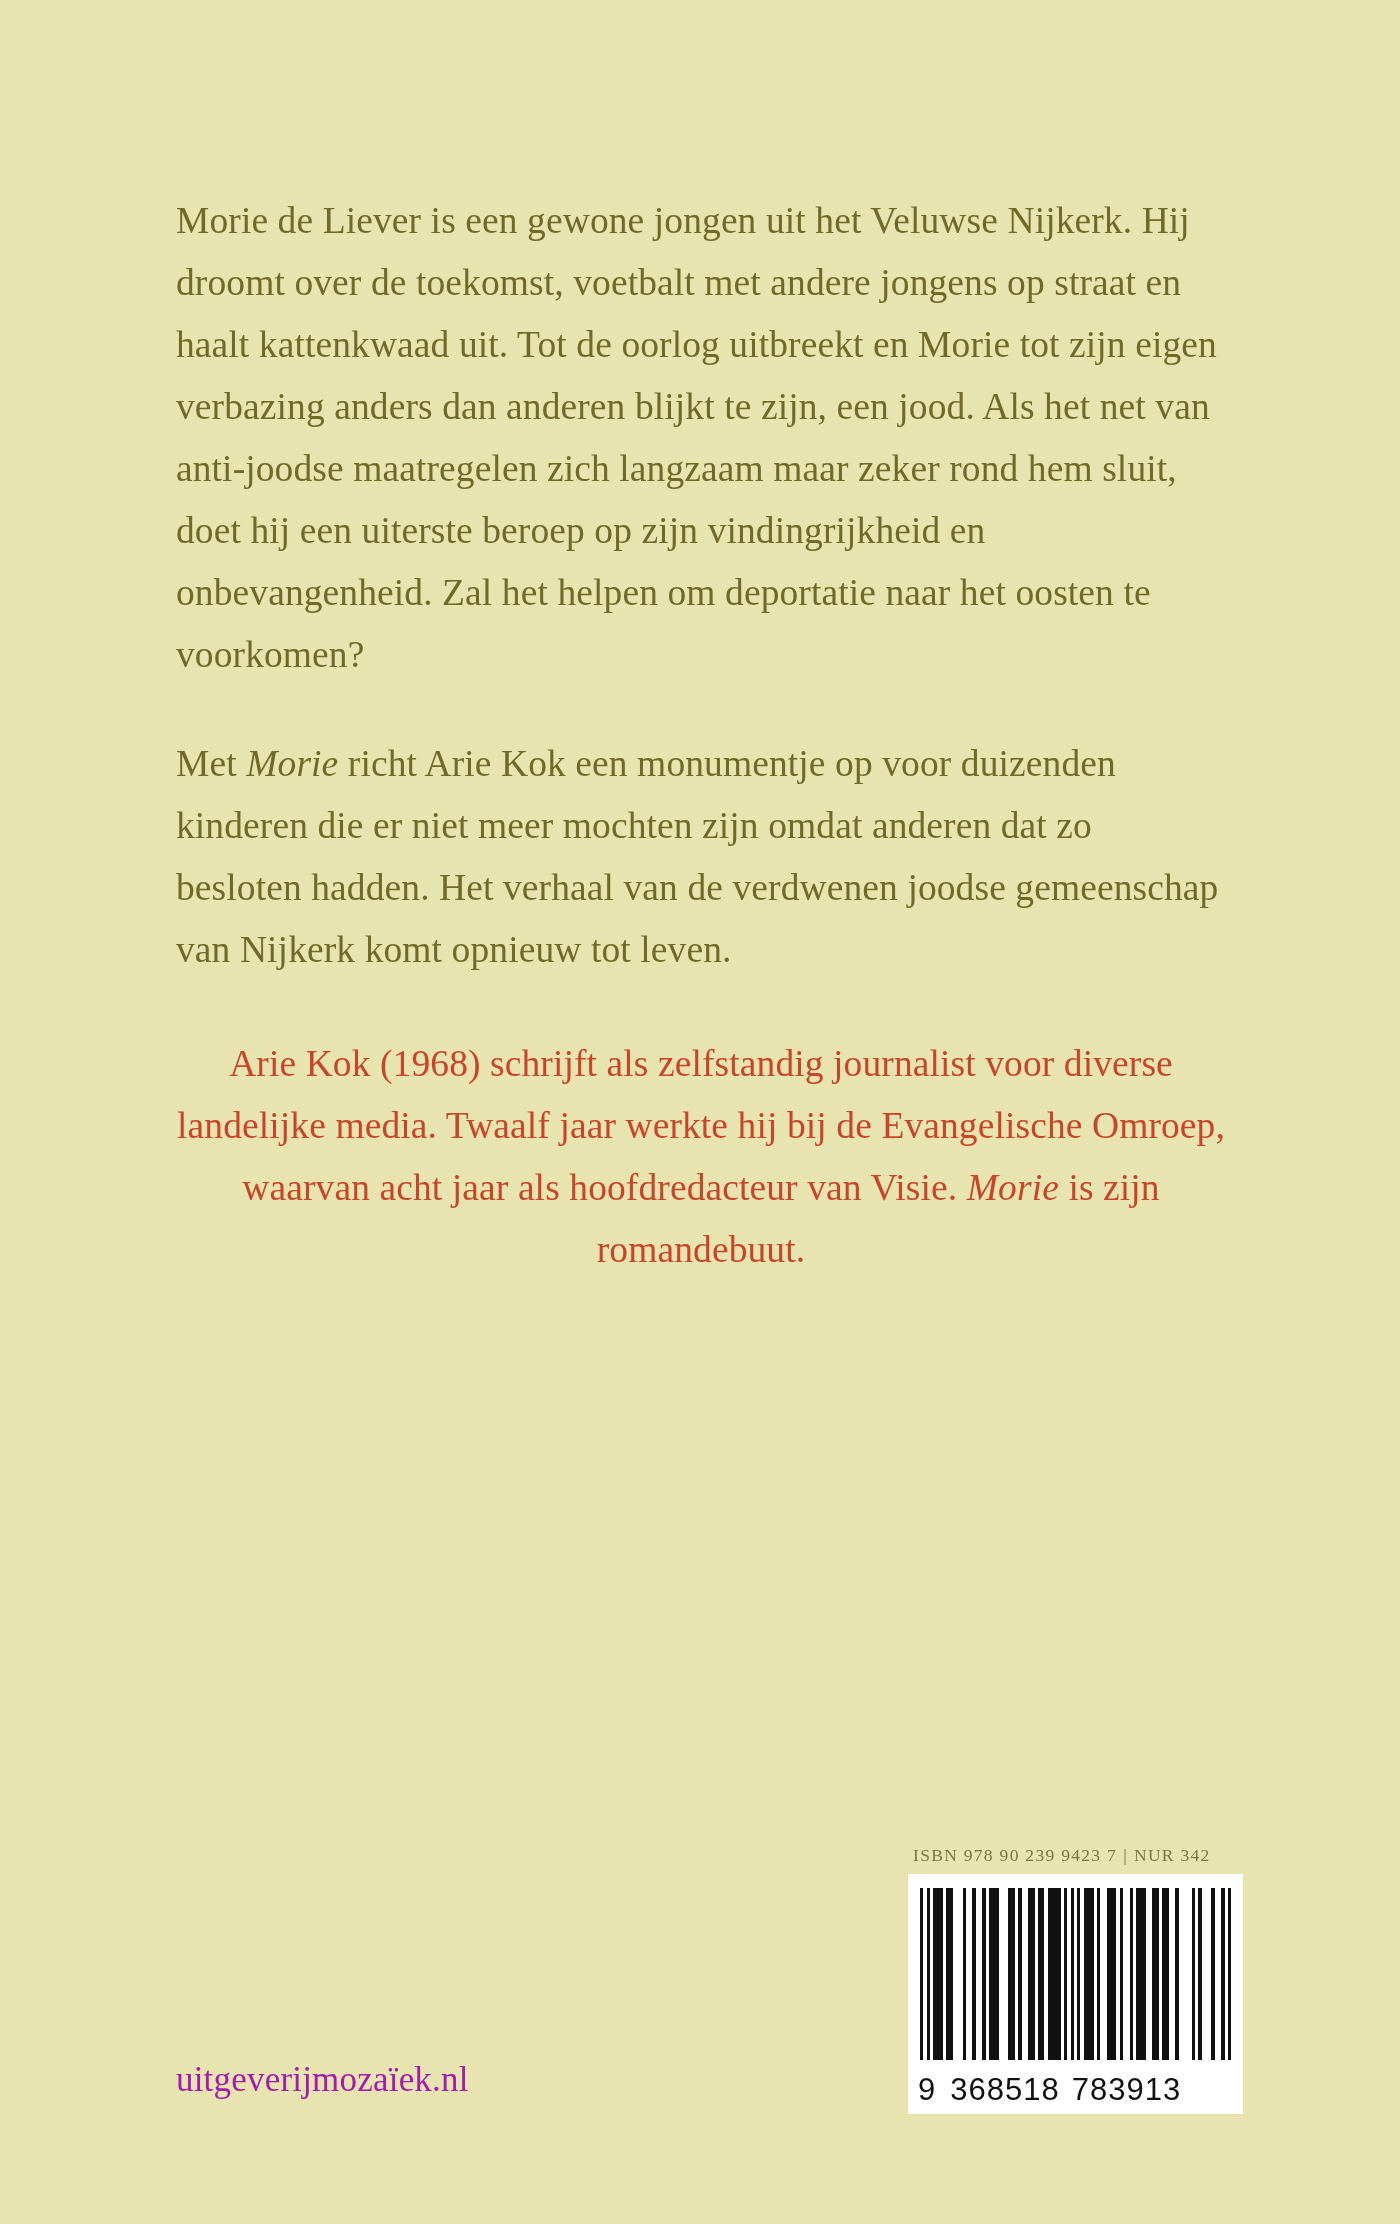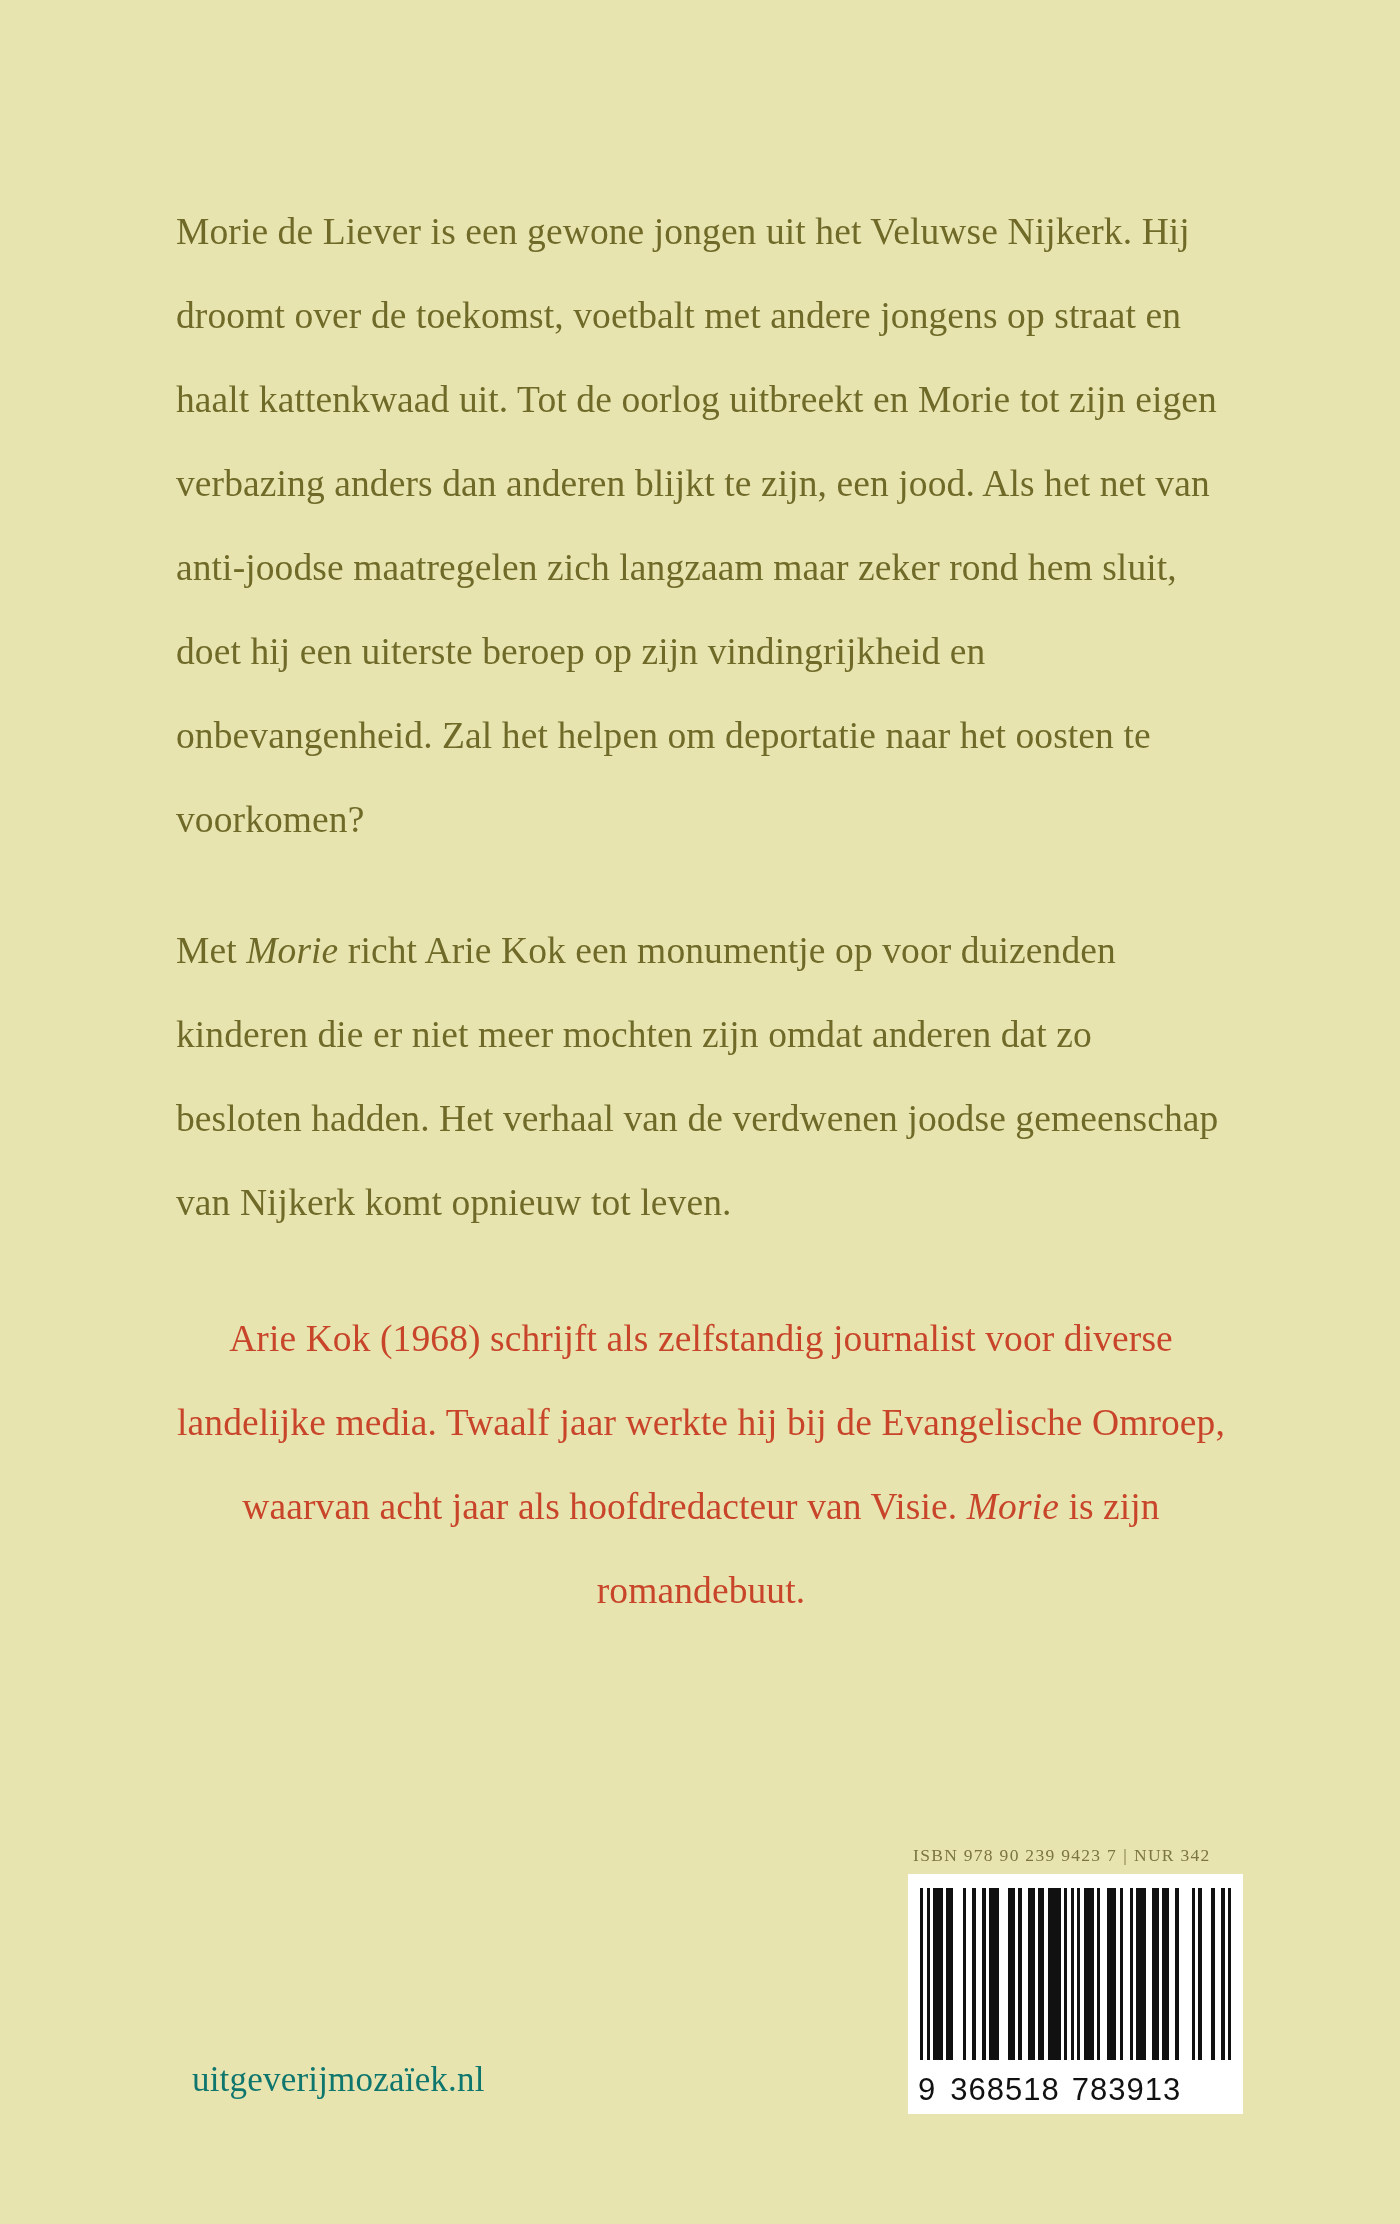--- a/index.html
+++ b/index.html
@@ -24,21 +24,21 @@
   
   .blurb {
     position: absolute;
     left: 176px;
     top: 190px;
     width: 1050px;
   }
 
   .para {
     font-size: 37.5px;
-    line-height: 84px;
+    line-height: 62px;
     color: #6f6a28;
     letter-spacing: 0.1px;
     margin: 0 0 47px 0;
     text-align: left;
     font-weight: 400;
   }
 
   .para.red {
     color: #c8452a;
     margin-top: 52px;
@@ -108,24 +108,24 @@
   .barcode-digits .lead {
     margin-right: 14px;
   }
   .barcode-digits .grp {
     margin-right: 12px;
   }
 
   
   .publisher {
     position: absolute;
-    left: 192px;
+    left: 176px;
     top: 2060px;
     font-size: 35px;
-    color: #0f766e;
+    color: #a21caf;
     letter-spacing: 0.2px;
     font-family: "Liberation Serif", "DejaVu Serif", serif;
   }
 </style>
 </head>
 <body>
 
 <div class="page">
 
   <div class="blurb">

